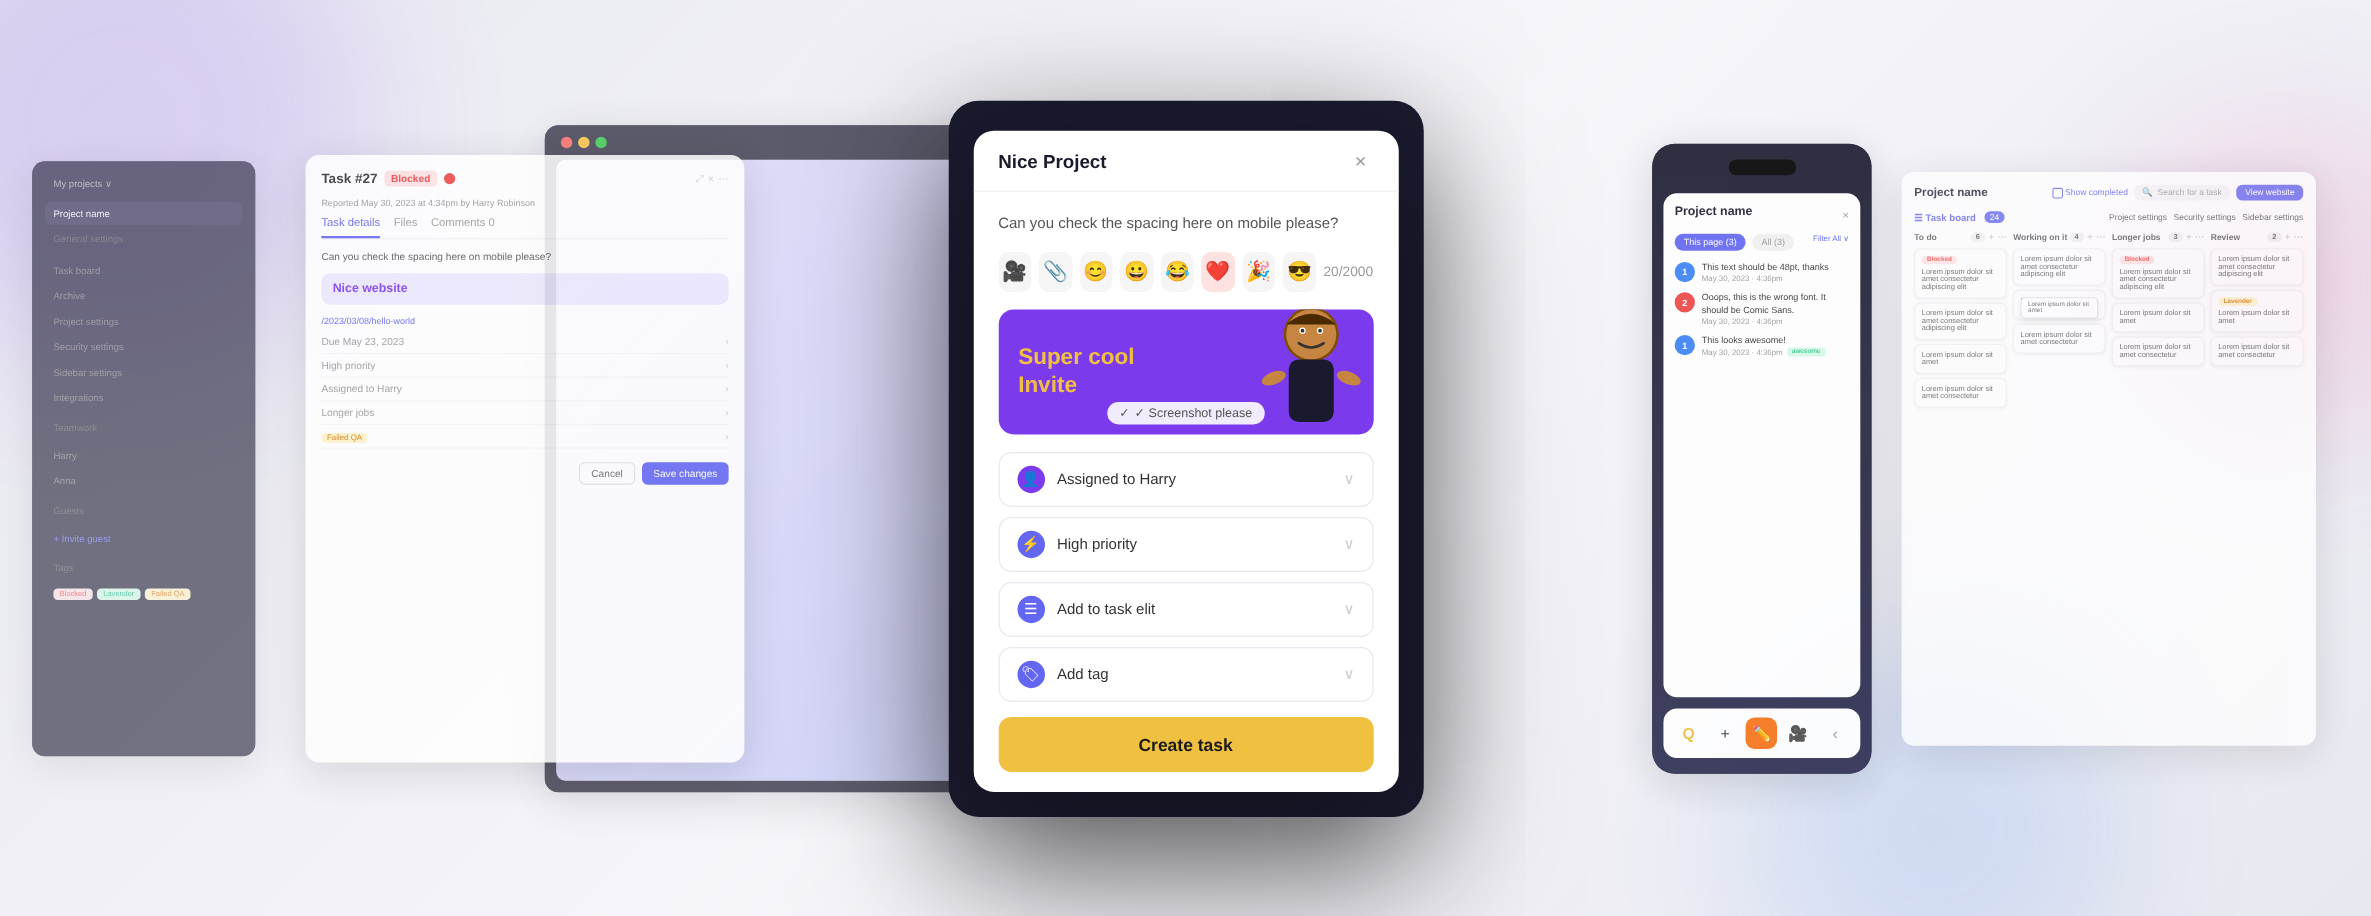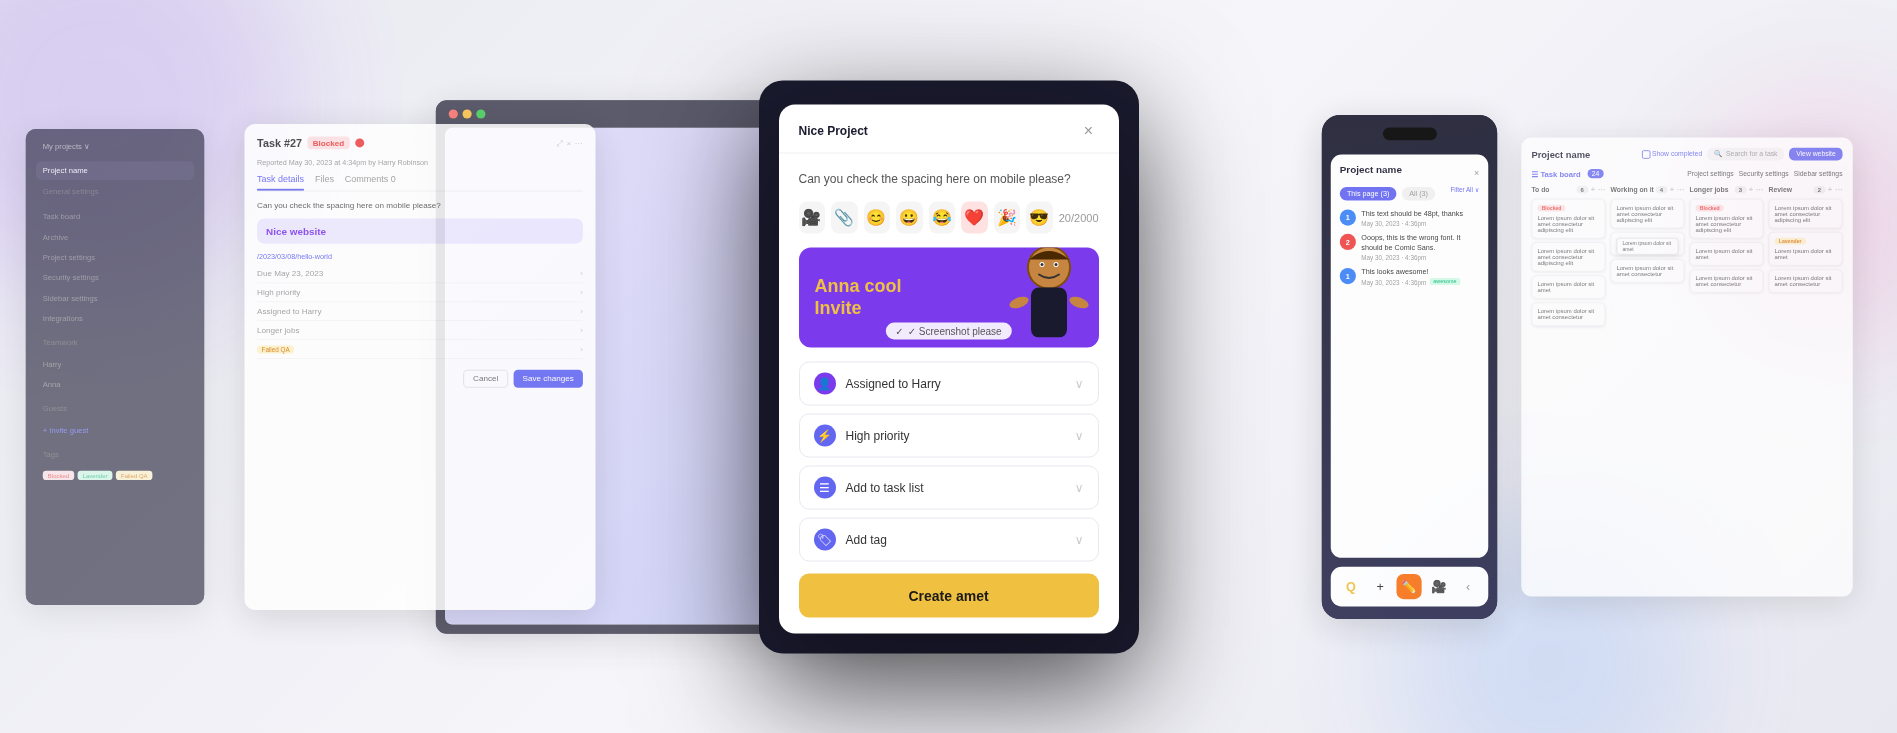--- a/index.html
+++ b/index.html
@@ -113,21 +113,21 @@
 
     .modal-header {
       display: flex;
       align-items: center;
       justify-content: space-between;
       padding: 16px 20px 12px;
       border-bottom: 1px solid #f0f0f0;
     }
 
     .modal-title {
-      font-size: 12px;
+      font-size: 15px;
       font-weight: 600;
       color: #1a1a2e;
     }
 
     .modal-close {
       width: 20px;
       height: 20px;
       cursor: pointer;
       display: flex;
       align-items: center;
@@ -851,21 +851,21 @@
             <button class="emoji-btn">😂</button>
             <button class="emoji-btn" style="background:#fee2e2;">❤️</button>
             <button class="emoji-btn">🎉</button>
             <button class="emoji-btn">😎</button>
             <span class="emoji-count">20/2000</span>
           </div>
 
           
           <div class="preview-card">
             <div style="z-index:2;">
-              <div class="preview-card-text">Anna cool</div>
+              <div class="preview-card-text">Super cool</div>
               <div class="preview-card-text">Invite</div>
             </div>
             <div class="preview-card-character">
               
               <svg width="80" height="100" viewBox="0 0 80 100">
                 <circle cx="40" cy="30" r="22" fill="#7c4f00"></circle>
                 <circle cx="40" cy="30" r="20" fill="#a0522d"></circle>
                 <ellipse cx="40" cy="30" rx="20" ry="20" fill="#c68642"></ellipse>
 
                 <circle cx="33" cy="27" r="2.5" fill="#fff"></circle>
@@ -909,38 +909,38 @@
             </div>
             <span class="dropdown-chevron">∨</span>
           </div>
 
           
           <div class="dropdown-row">
             <div class="dropdown-row-left">
               <div class="dropdown-icon icon-list">
                 <span>☰</span>
               </div>
-              <span class="dropdown-label">Add to task list</span>
+              <span class="dropdown-label">Add to task elit</span>
             </div>
             <span class="dropdown-chevron">∨</span>
           </div>
 
           
           <div class="dropdown-row">
             <div class="dropdown-row-left">
               <div class="dropdown-icon icon-tag">
                 <span>🏷</span>
               </div>
               <span class="dropdown-label">Add tag</span>
             </div>
             <span class="dropdown-chevron">∨</span>
           </div>
 
           
-          <button class="create-btn">Create amet</button>
+          <button class="create-btn">Create task</button>
         </div>
       </div>
     </div>
   </div>
 
   <div class="bg-card card-mobile">
     <div class="mobile-inner">
       <div class="mobile-notch"></div>
 
       <div class="mobile-project-card">

